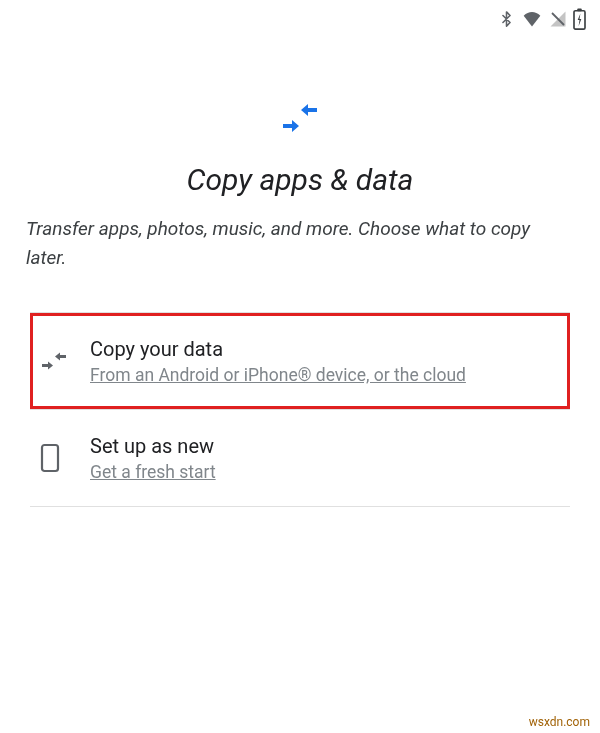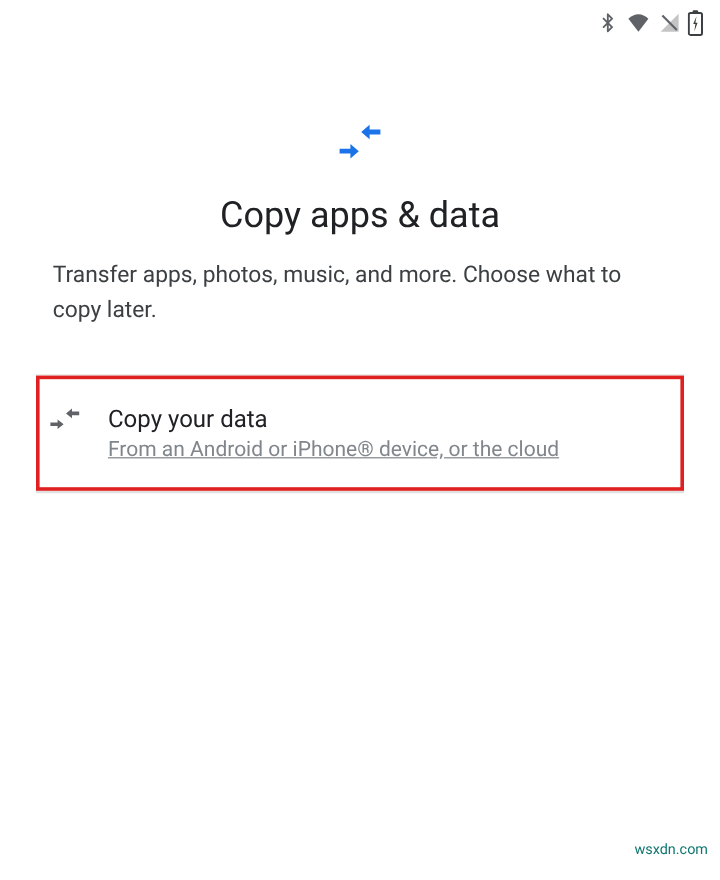--- a/index.html
+++ b/index.html
@@ -25,21 +25,22 @@
     .status-icon {
       color: #5f6368;
       display: inline-flex;
       align-items: center;
     }
     .hero {
       display: flex;
       flex-direction: column;
       align-items: center;
       margin-top: 60px;
-      padding: 0 34px;
+      padding: 0 16px;
+      font-style: italic;
     }
     .hero-icon {
       color: #1a73e8;
       margin-bottom: 20px;
     }
     .title {
       font-size: 30px;
       font-weight: 400;
       color: #202124;
       margin-bottom: 18px;
@@ -55,21 +56,21 @@
     }
     .options {
       padding: 0 30px;
     }
     .divider {
       border: none;
       border-top: 1px solid #e0e0e0;
     }
     .option {
       display: flex;
-      align-items: flex-start;
+      align-items: center;
       padding: 24px 10px;
       cursor: pointer;
     }
     .option.highlighted {
       outline: 3px solid #e02020;
       outline-offset: -3px;
     }
     .option-icon {
       width: 50px;
       color: #5f6368;
@@ -87,24 +88,24 @@
       margin-bottom: 4px;
     }
     .option-desc {
       font-size: 17.5px;
       font-weight: 400;
       color: #80868b;
       text-decoration: underline;
     }
     .watermark {
       position: absolute;
-      bottom: 18px;
+      bottom: 4px;
       right: 10px;
       font-size: 12px;
-      color: #0f766e;
+      color: #a16207;
     }
   </style>
 </head>
 <body>
 
 <div class="status-bar">
   <span class="status-icon">
     <svg width="17" height="20" viewBox="0 0 24 24" fill="none" stroke="#5f6368" stroke-width="2.2" stroke-linejoin="round" stroke-linecap="round">
       <path d="M7 7l10 10-5 5V2l5 5L7 17"></path>
     </svg>
@@ -155,17 +156,28 @@
       </svg>
     </span>
     <div class="option-text">
       <div class="option-title">Copy your data</div>
       <div class="option-desc">From an Android or iPhone® device, or the cloud</div>
     </div>
   </div>
 
   <hr class="divider">
 
+  <div class="option">
+    <span class="option-icon">
+      <svg width="20" height="30" viewBox="0 0 20 30">
+        <rect x="2" y="2" width="16" height="26" rx="2.5" fill="none" stroke="#5f6368" stroke-width="2.2"></rect>
+      </svg>
+    </span>
+    <div class="option-text">
+      <div class="option-title">Set up as new</div>
+      <div class="option-desc">Get a fresh start</div>
+    </div>
+  </div>
 
   <hr class="divider">
 </div>
 
 <div class="watermark">wsxdn.com</div>
 
 </body></html>

